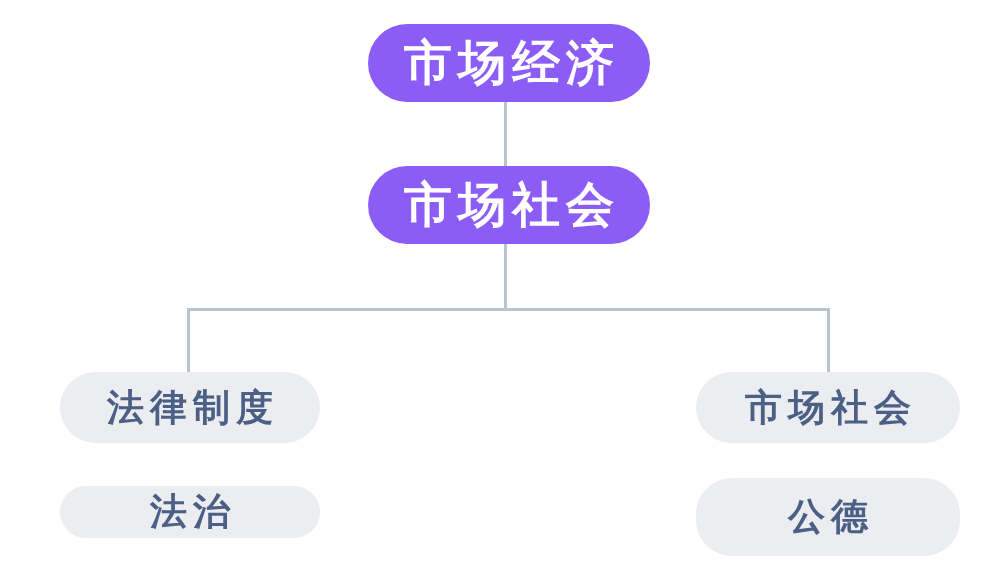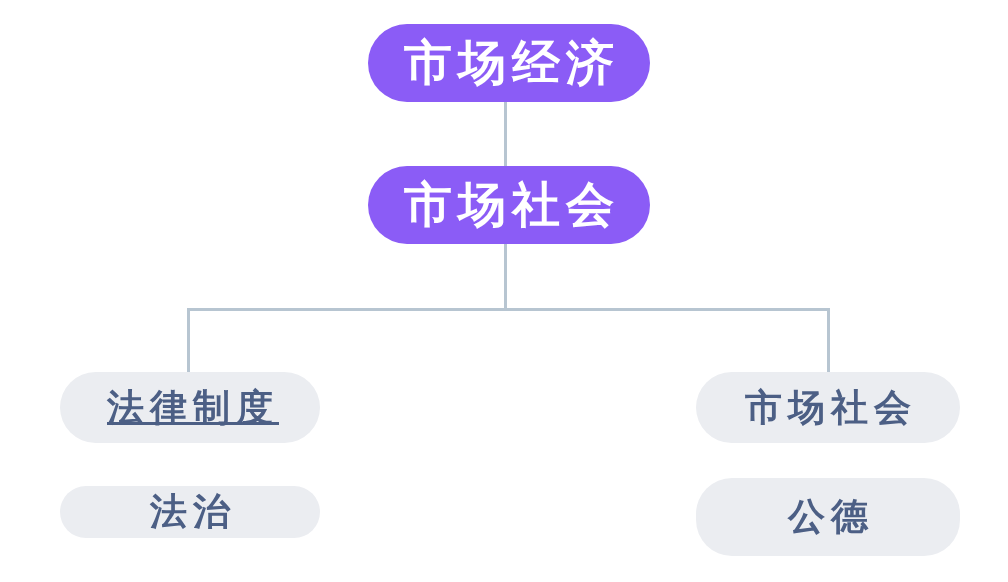--- a/index.html
+++ b/index.html
@@ -38,21 +38,21 @@
     font-size: 37px;
     border-radius: 36px;
   }
   .line {
     position: absolute;
     background: #b7c5d1;
   }
   
   .node-market-economy   { left: 368px; top: 24px;  width: 282px; height: 78px; }
   .node-market-society   { left: 368px; top: 166px; width: 282px; height: 78px; }
-  .node-legal-system     { left: 60px;  top: 372px; width: 260px; height: 71px; text-decoration: underline; }
+  .node-legal-system     { left: 60px;  top: 372px; width: 260px; height: 71px; }
   .node-moral-foundation { left: 696px; top: 372px; width: 264px; height: 71px; }
   .node-rule-of-law      { left: 60px;  top: 486px; width: 260px; height: 52px; }
   .node-public-morality  { left: 696px; top: 478px; width: 264px; height: 78px; }
   
   .conn-economy-society  { left: 504px; top: 100px; width: 3px;  height: 68px; }
   .conn-society-stem     { left: 504px; top: 242px; width: 3px;  height: 68px; }
   .conn-branch-bar       { left: 187px; top: 308px; width: 643px; height: 3px; }
   .conn-branch-left      { left: 187px; top: 308px; width: 3px;  height: 66px; }
   .conn-branch-right     { left: 827px; top: 308px; width: 3px;  height: 66px; }
 </style>

